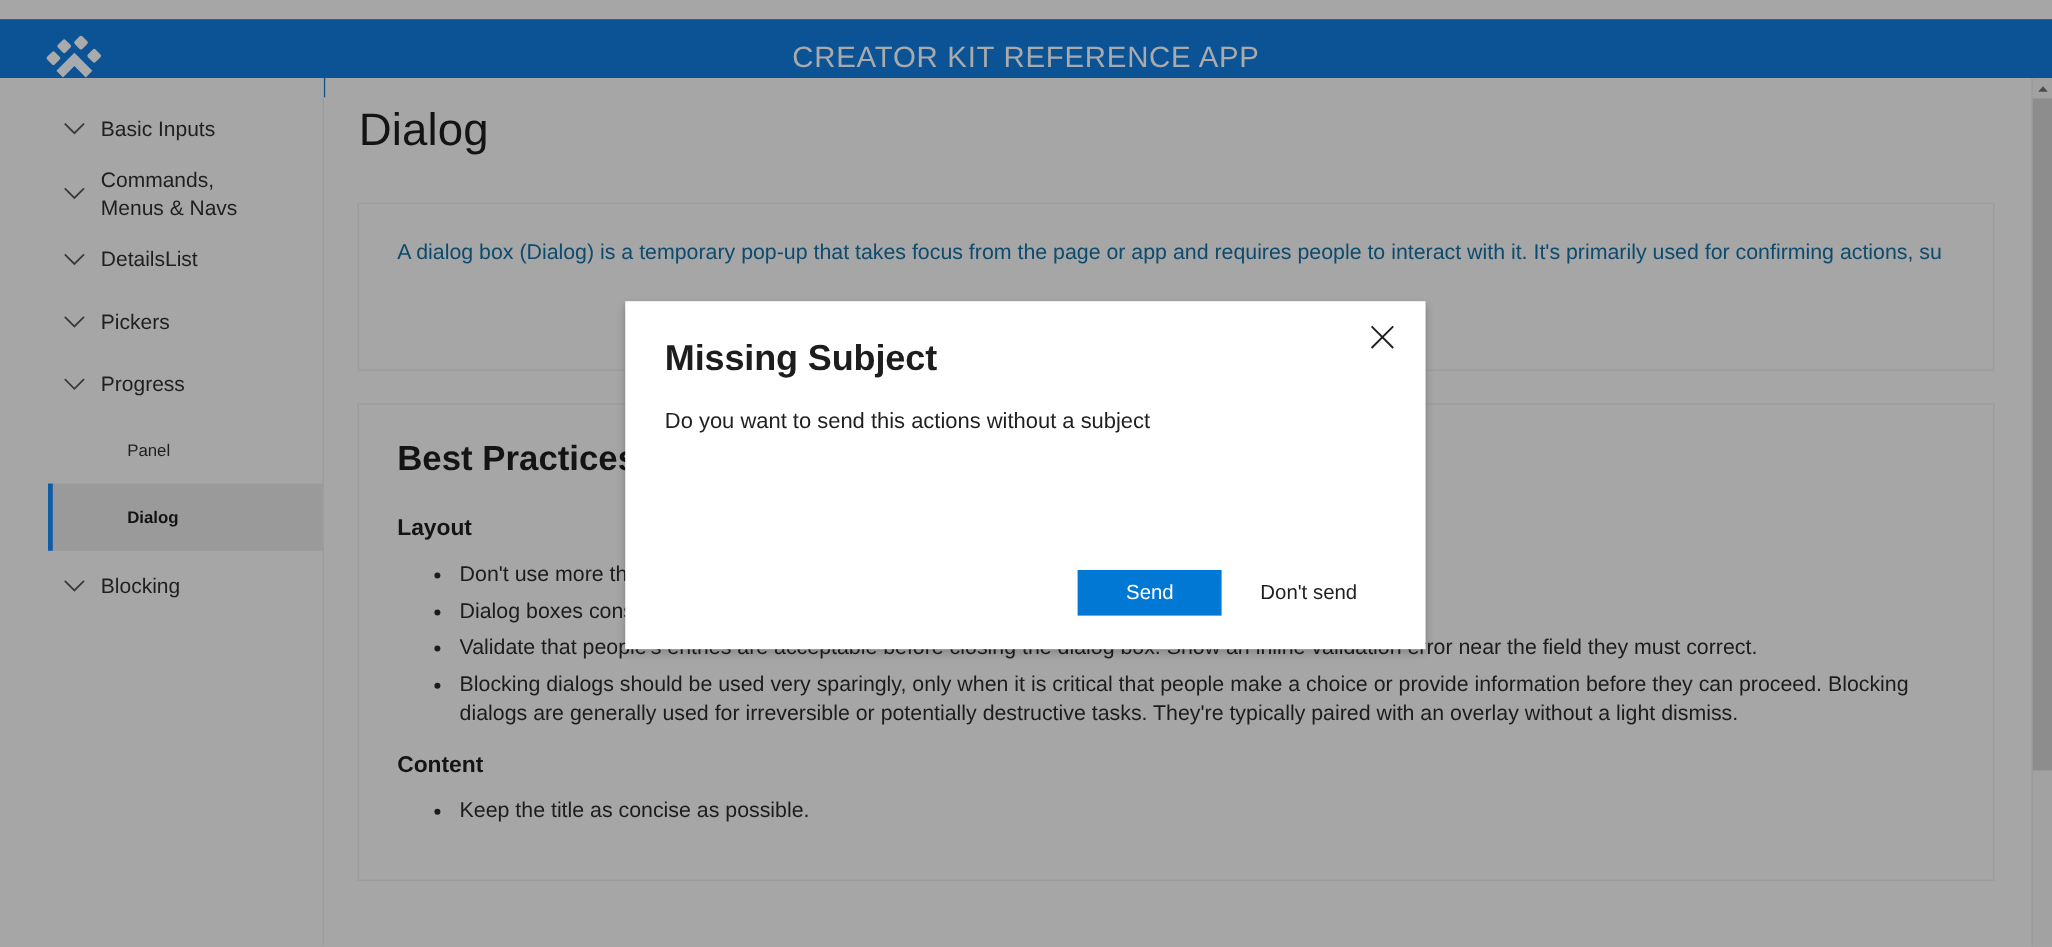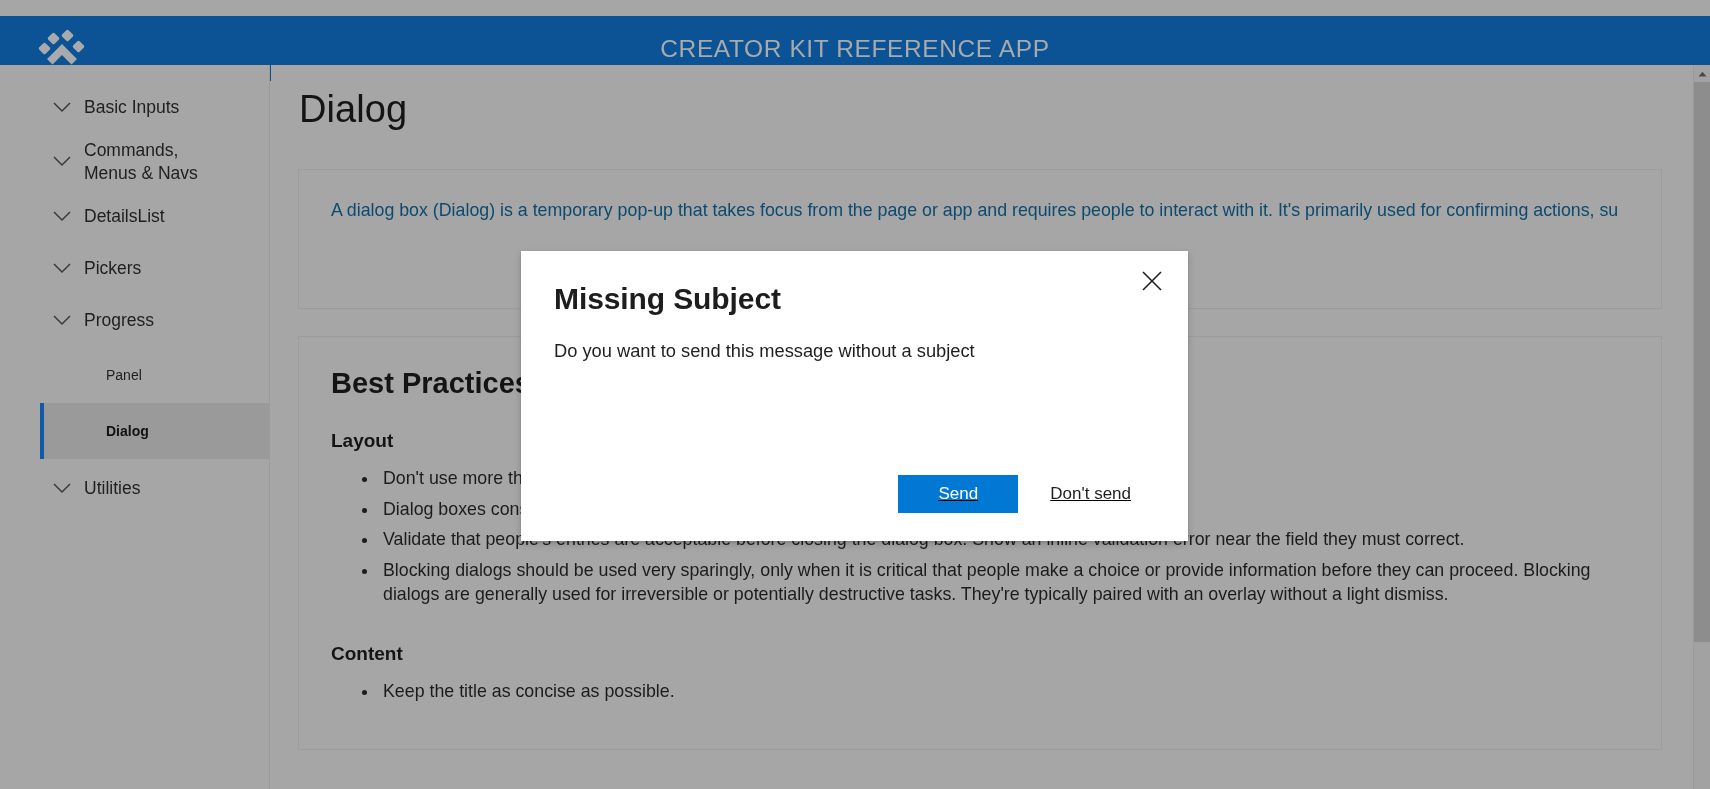--- a/index.html
+++ b/index.html
@@ -162,21 +162,21 @@
     margin: 0 0 0 20px;
     padding: 0 0 0 28px;
   }
   ul.bullets li {
     font-size: 17.8px;
     line-height: 1.38;
     color: #1c1c1c;
     margin-bottom: 6px;
     padding-left: 4px;
   }
-  .content-head { margin-top: 36px; }
+  .content-head { margin-top: 20px; }
 
   
   .scrollbar {
     position: absolute;
     top: 65px;
     right: 0;
     width: 17px;
     height: 724px;
     background: #a2a2a2;
     border-left: 1px solid #9a9a9a;
@@ -247,21 +247,20 @@
     color: #1f1f1f;
     line-height: 1.42;
   }
   .modal-footer {
     margin-top: auto;
     padding: 0 34px 28px 34px;
     display: flex;
     justify-content: flex-end;
     align-items: center;
     gap: 9px;
-    text-decoration: underline;
   }
   .btn {
     min-width: 0;
     height: 38px;
     padding: 0 22px;
     font-size: 17px;
     font-family: "Liberation Sans", sans-serif;
     border: 1px solid transparent;
     cursor: pointer;
     line-height: 36px;
@@ -355,21 +354,21 @@
       <span class="sel-bar"></span>
       <span class="nav-child-label">Dialog</span>
     </div>
 
     <div class="nav-group" style="margin-top:4px;">
       <span class="nav-chev">
         <svg width="18" height="11" viewBox="0 0 18 11">
             <path d="M1 1 L9 9 L17 1" fill="none" stroke="#3b3a39" stroke-width="1.5"></path>
           </svg>
       </span>
-      <span class="nav-group-label">Utilities</span>
+      <span class="nav-group-label">Blocking</span>
     </div>
 
   </nav>
 
   <main class="main">
     <h1 class="page-title">Dialog</h1>
 
     <section class="card description">
       <p class="desc-text">A dialog box (Dialog) is a temporary pop-up that takes focus from the page or app and requires people to interact with it. It's primarily used for confirming actions, su</p>
     </section>
@@ -403,21 +402,21 @@
 
   <div class="modal-layer">
     <div class="modal">
       <button class="modal-close">
         <svg width="22" height="22" viewBox="0 0 22 22">
           <path d="M2 2 L20 20 M20 2 L2 20" stroke="#201f1e" stroke-width="1.6" fill="none"></path>
         </svg>
       </button>
       <div class="modal-body">
         <div class="modal-title">Missing Subject</div>
-        <div class="modal-subtext">Do you want to send this message without a subject</div>
+        <div class="modal-subtext">Do you want to send this actions without a subject</div>
       </div>
       <div class="modal-footer">
         <button class="btn btn-primary">Send</button>
         <button class="btn btn-secondary">Don't send</button>
       </div>
     </div>
   </div>
 
 </div>
 

